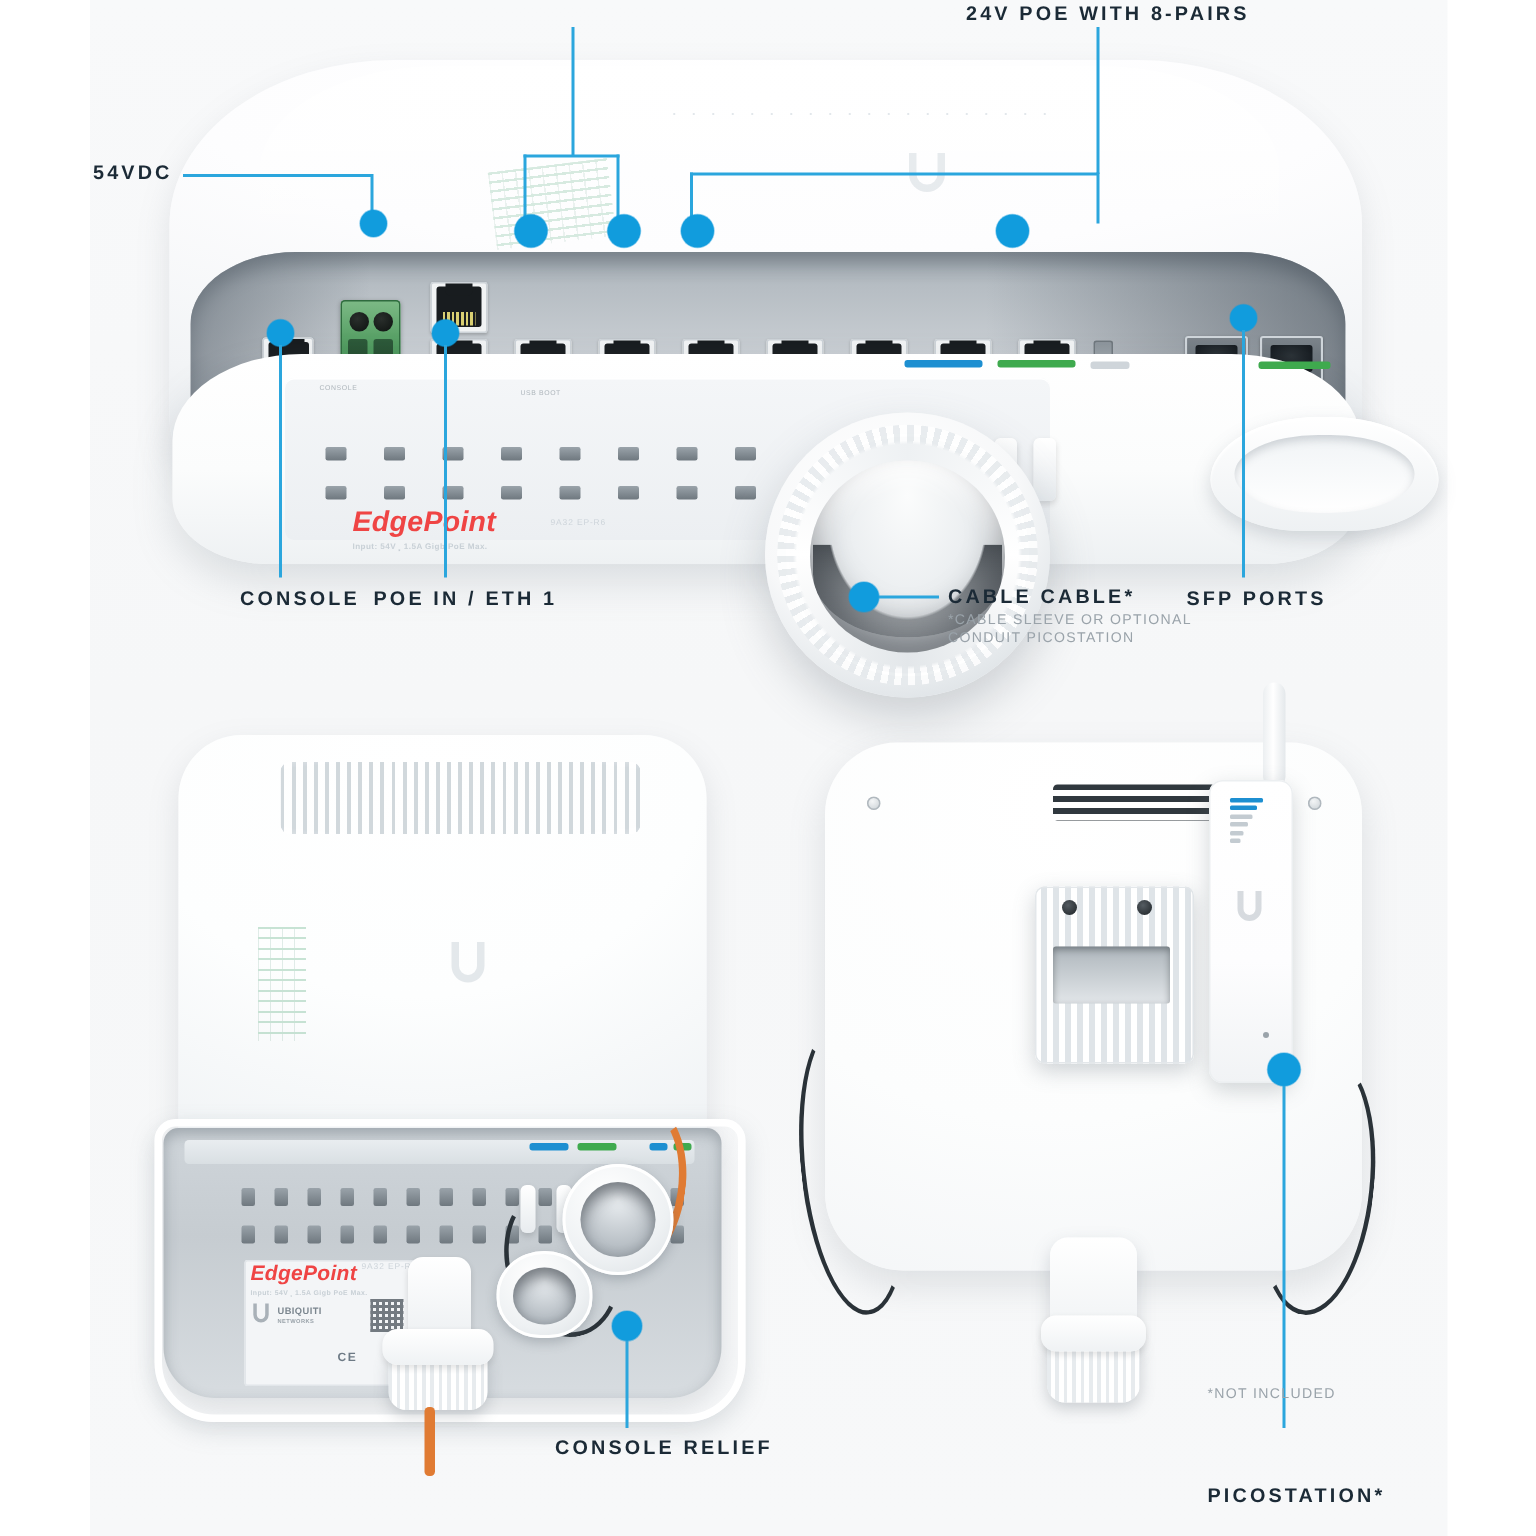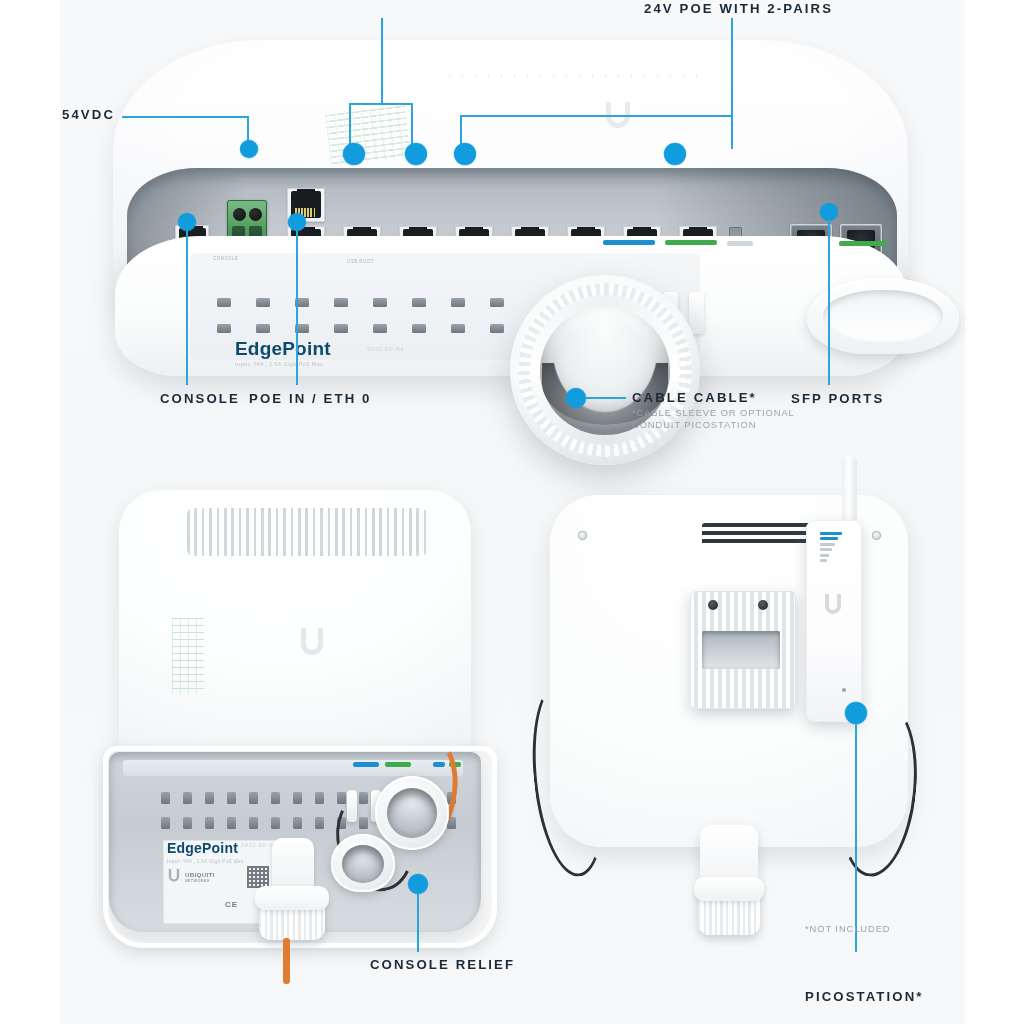--- a/index.html
+++ b/index.html
@@ -113,21 +113,21 @@
     box-shadow:inset 0 0 0 1px #6f777d;}
 
   
   .ledbar{position:absolute;height:5px;border-radius:2px;}
   .led-blue{background:#1d8fd1;}
   .led-green{background:#3faa4e;}
   .led-grey{background:#cfd5da;}
 
   
   .microtext{position:absolute;color:#aeb6bc;font-size:4.6px;letter-spacing:.4px;white-space:nowrap;}
-  .brandtext{position:absolute;color:#0c4a6e;font-weight:bold;
+  .brandtext{position:absolute;color:#ef4444;font-style:italic;font-weight:bold;
     font-size:19px;letter-spacing:.2px;}
   .brandsub{position:absolute;color:#c8d0d6;font-size:5.4px;font-weight:bold;letter-spacing:.3px;}
   .modeltext{position:absolute;color:#cdd4da;font-size:5.6px;letter-spacing:.6px;}
 
   
   .ventgrid{position:absolute;display:grid;gap:17px 25px;}
   .ventgrid i{width:14px;height:9px;border-radius:1.5px;
     background:linear-gradient(180deg,#9aa3aa,#6f787f);display:block;}
 
   
@@ -368,34 +368,34 @@
   <div class="dot" style="left:343px;top:143px;width:22px;height:22px;"></div>
   <div class="dot" style="left:405px;top:143px;width:22px;height:22px;"></div>
 
   <div class="lead v" style="left:731px;top:18px;height:98px;"></div>
   <div class="lead h" style="left:460px;top:115px;width:272px;"></div>
   <div class="lead v" style="left:460px;top:115px;height:34px;"></div>
   <div class="lead v" style="left:731px;top:115px;height:34px;"></div>
   <div class="dot" style="left:454px;top:143px;width:22px;height:22px;"></div>
   <div class="dot" style="left:664px;top:143px;width:22px;height:22px;"></div>
 
-  <div class="callout-label" style="left:644px;top:2px;">24V POE WITH 2-PAIRS</div>
+  <div class="callout-label" style="left:644px;top:2px;">24V POE WITH 8-PAIRS</div>
 
   <div class="callout-label" style="left:62px;top:108px;">54VDC</div>
   <div class="lead h" style="left:122px;top:116px;width:126px;"></div>
   <div class="lead v" style="left:247px;top:116px;height:27px;"></div>
   <div class="dot" style="left:240px;top:140px;width:18px;height:18px;"></div>
 
   <div class="dot" style="left:178px;top:213px;width:18px;height:18px;"></div>
   <div class="lead v" style="left:186px;top:230px;height:155px;"></div>
   <div class="callout-label" style="left:160px;top:392px;">CONSOLE</div>
 
   <div class="dot" style="left:288px;top:213px;width:18px;height:18px;"></div>
   <div class="lead v" style="left:296px;top:230px;height:155px;"></div>
-  <div class="callout-label" style="left:249px;top:392px;">POE IN / ETH 0</div>
+  <div class="callout-label" style="left:249px;top:392px;">POE IN / ETH 1</div>
 
   <div class="dot" style="left:566px;top:388px;width:20px;height:20px;"></div>
   <div class="lead h" style="left:586px;top:397px;width:40px;"></div>
   <div class="callout-label" style="left:632px;top:391px;">CABLE CABLE*</div>
   <div class="callout-sub" style="left:632px;top:407px;">*CABLE SLEEVE OR OPTIONAL</div>
   <div class="callout-sub" style="left:632px;top:419px;">CONDUIT PICOSTATION</div>
 
   <div class="dot" style="left:820px;top:203px;width:18px;height:18px;"></div>
   <div class="lead v" style="left:828px;top:220px;height:165px;"></div>
   <div class="callout-label" style="left:791px;top:392px;">SFP PORTS</div>

